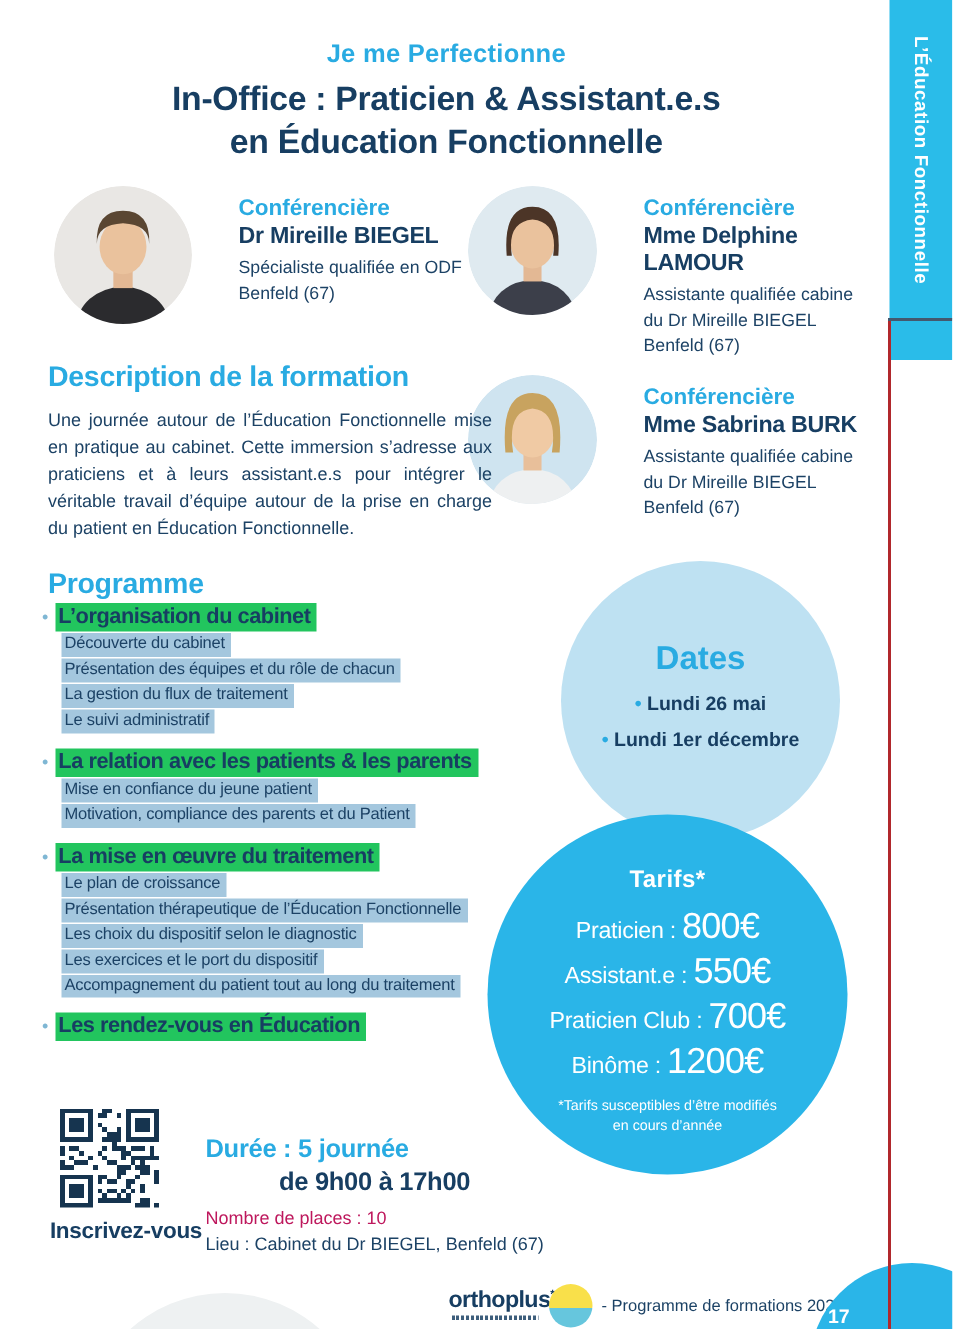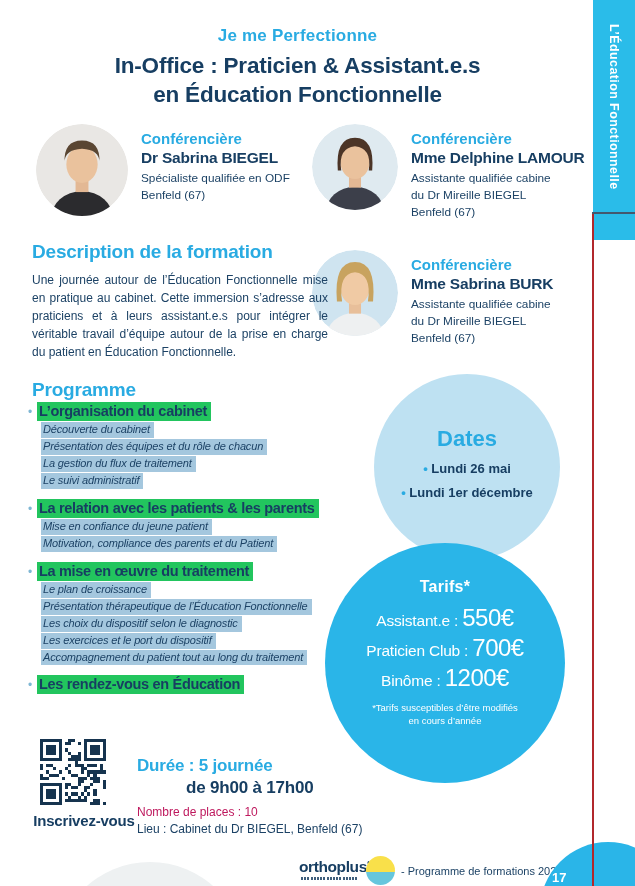--- a/index.html
+++ b/index.html
@@ -14,21 +14,21 @@
   .kicker { font-size:17px; font-weight:bold; color:#29abe2; margin-bottom:5px; letter-spacing:.2px; }
   .title  { font-size:22.5px; font-weight:bold; color:#173e62; line-height:1.3; letter-spacing:-.2px; }
   
   .side-tab { position:absolute; left:593px; top:0; width:42px; height:213px; background:#2abce9;
               display:flex; align-items:center; justify-content:center; }
   .side-tab span { writing-mode:vertical-rl; color:#ffffff; font-weight:bold; font-size:12.5px; letter-spacing:.4px; }
   .tab-divider { position:absolute; left:592px; top:212px; width:43px; height:2px; background:#44586e; }
   .tab-block2  { position:absolute; left:594px; top:214px; width:41px; height:26px; background:#2abce9; }
   .red-line    { position:absolute; left:592px; top:214px; width:2px; height:672px; background:#b1282c; z-index:6; }
   
-  .speaker { position:absolute; display:flex; gap:13px; align-items:flex-start; }
+  .speaker { position:absolute; display:flex; gap:31px; align-items:flex-start; }
   #sp1 { left:36px;  top:124px; width:290px; }
   #sp2 { left:312px; top:124px; width:280px; }
   #sp3 { left:312px; top:250px; width:280px; }
   .photo { border-radius:50%; overflow:hidden; flex:0 0 auto; }
   #sp1 .photo { width:92px; height:92px; }
   #sp2 .photo, #sp3 .photo { width:86px; height:86px; }
   .photo svg { display:block; width:100%; height:100%; }
   .sp-text { padding-top:6px; }
   .sp-role { font-size:15px; font-weight:bold; color:#29abe2; }
   .sp-name { font-size:15.5px; font-weight:bold; color:#173e62; margin:2px 0 3px; letter-spacing:-.2px; }
@@ -39,21 +39,21 @@
   .desc-body { position:absolute; left:32px; top:271px; width:296px; font-size:12px;
                color:#1c4265; text-align:justify; line-height:1.5; }
   
   #prog-h { left:32px; top:379px; }
   .prog { position:absolute; left:28px; top:402px; width:348px; }
   .group { margin-bottom:10px; }
   .g-title { display:flex; align-items:baseline; font-size:14.5px; font-weight:bold;
              color:#173e62; letter-spacing:-.3px; }
   .g-title::before { content:"•"; color:#7fb7d4; font-size:12px; margin-right:5px; font-weight:normal; }
   .g-title span { background:#22c55e; padding:1px 4px 2px 2px; }
-  .g-items { margin-left:13px; margin-top:1px;font-style:italic; }
+  .g-items { margin-left:13px; margin-top:1px; }
   .g-item { width:fit-content; font-size:11px; color:#1c4265; line-height:1.36;
             background:#a4c7de; padding:0 4px 1px 2px; margin-top:1px; letter-spacing:-.15px; }
   
   .dates { position:absolute; left:374px; top:374px; width:186px; height:186px; border-radius:50%;
            background:#bee1f2; text-align:center; }
   .dates-h { margin-top:52px; font-size:22px; font-weight:bold; color:#29abe2; }
   .date-item { font-size:13px; font-weight:bold; color:#173e62; margin-top:9px; }
   .date-item::before { content:"• "; color:#29abe2; }
   
   .tarifs { position:absolute; left:325px; top:543px; width:240px; height:240px; border-radius:50%;
@@ -114,21 +114,21 @@
       <svg viewBox="0 0 100 100">
           <circle cx="50" cy="50" r="50" fill="#e9e7e4"></circle>
           <ellipse cx="50" cy="103" rx="34" ry="30" fill="#2b2b2e"></ellipse>
           <rect x="43" y="58" width="14" height="16" fill="#e3b894"></rect>
           <ellipse cx="50" cy="44" rx="17" ry="20" fill="#eac29d"></ellipse>
           <path d="M31 42 Q30 18 50 18 Q70 18 69 42 Q69 28 50 27 Q31 28 31 42Z" fill="#5a4632"></path>
         </svg>
     </div>
     <div class="sp-text">
       <div class="sp-role">Conférencière</div>
-      <div class="sp-name">Dr Sabrina BIEGEL</div>
+      <div class="sp-name">Dr Mireille BIEGEL</div>
       <div class="sp-line">Spécialiste qualifiée en ODF</div>
       <div class="sp-line">Benfeld (67)</div>
     </div>
   </div>
 
   <div class="speaker" id="sp2">
     <div class="photo">
       <svg viewBox="0 0 100 100">
           <circle cx="50" cy="50" r="50" fill="#dfeaf0"></circle>
           <ellipse cx="50" cy="103" rx="34" ry="30" fill="#3c3f4a"></ellipse>
@@ -211,20 +211,21 @@
 
   <div class="dates">
     <div class="dates-h">Dates</div>
     <div class="date-item">Lundi 26 mai</div>
     <div class="date-item">Lundi 1er décembre</div>
   </div>
 
   <div class="tarifs">
     <div class="tarifs-h">Tarifs*</div>
     <div class="t-rows">
+      <div class="t-row"><span>Praticien :</span> <span class="t-price">800€</span></div>
       <div class="t-row"><span>Assistant.e :</span> <span class="t-price">550€</span></div>
       <div class="t-row"><span>Praticien Club :</span> <span class="t-price">700€</span></div>
       <div class="t-row"><span>Binôme :</span> <span class="t-price">1200€</span></div>
     </div>
     <div class="t-note">
       <div>*Tarifs susceptibles d’être modifiés</div>
       <div>en cours d’année</div>
     </div>
   </div>
 

